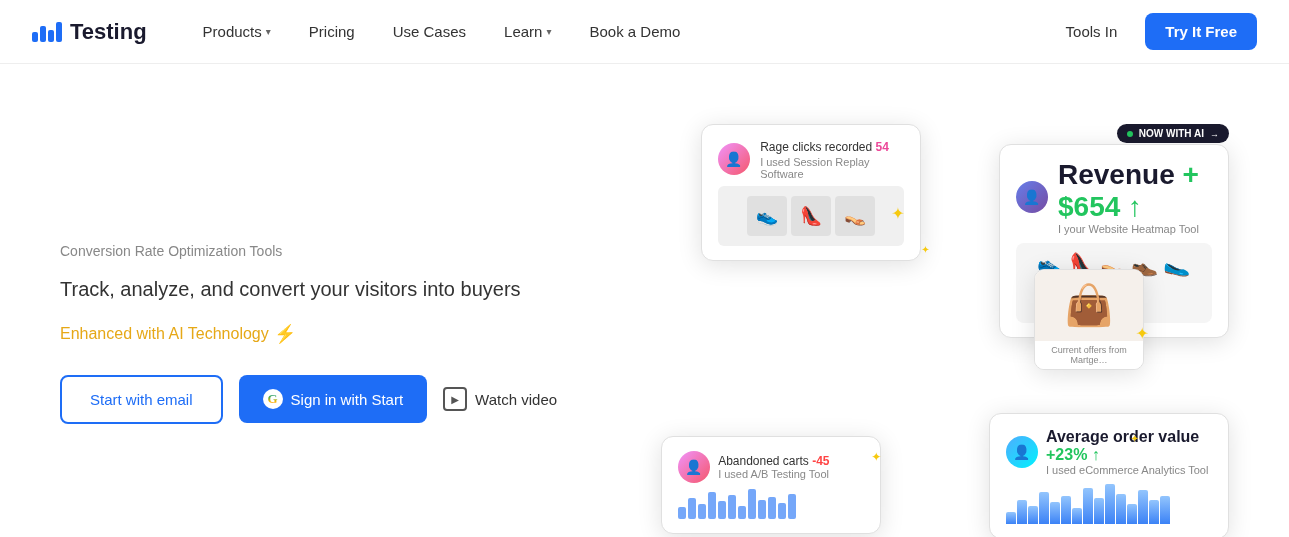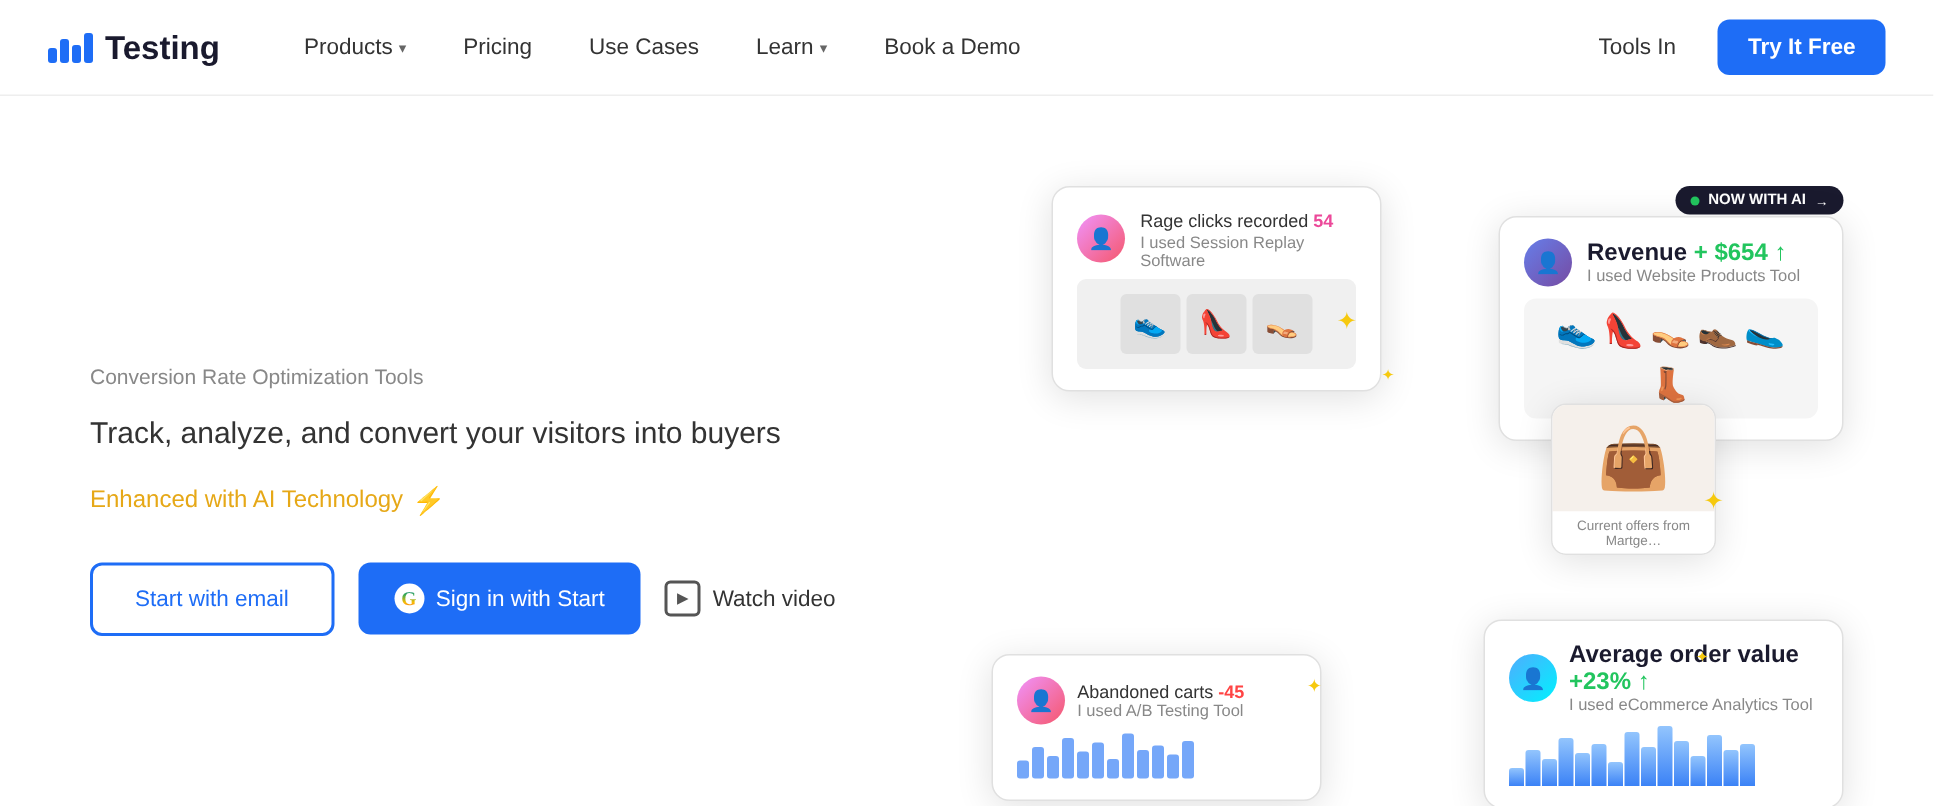--- a/index.html
+++ b/index.html
@@ -104,21 +104,21 @@
     }
     .rage-text { font-size: 12px; color: #333; line-height: 1.4; }
     .rage-number { color: #ec4899; font-weight: 700; }
     .rage-sub { font-size: 11px; color: #888; }
 
     
     .card-revenue {
       right: 0; top: 20px; width: 230px; padding: 14px 16px; border: 1px solid #e0e0e0;
     }
     .card-revenue-top { display: flex; align-items: center; gap: 10px; margin-bottom: 4px; }
-    .revenue-num { font-size: 16px; font-weight: 700; color: #1a1a2e; }
+    .revenue-num { font-size: 28px; font-weight: 700; color: #1a1a2e; }
     .revenue-plus { color: #22c55e; font-weight: 700; }
     .revenue-arrow { color: #22c55e; }
     .revenue-sub { font-size: 11px; color: #888; }
 
     
     .card-abandoned {
       left: 40px; bottom: 10px; width: 220px; padding: 14px 16px; border: 1px solid #e0e0e0;
     }
     .card-abandoned-top { display: flex; align-items: center; gap: 8px; margin-bottom: 6px; }
     .abandoned-text { font-size: 12px; color: #333; }
@@ -254,21 +254,21 @@
 
     <div class="dash-card card-revenue">
       <div class="card-revenue-top">
         <div class="avatar" style="background: linear-gradient(135deg, #667eea, #764ba2);">👤</div>
         <div>
           <div class="revenue-num">
             <span>Revenue</span>
             <span class="revenue-plus">+ $654</span>
             <span class="revenue-arrow">↑</span>
           </div>
-          <div class="revenue-sub">I used Website Products Tool</div>
+          <div class="revenue-sub">I your Website Heatmap Tool</div>
         </div>
       </div>
       <div style="background:#f5f5f5; border-radius:8px; height:80px; margin-top:8px; display:flex; align-items:center; justify-content:center; gap:4px; flex-wrap:wrap; padding:6px;">
         <span style="font-size:22px;">👟</span>
         <span style="font-size:22px;">👠</span>
         <span style="font-size:22px;">👡</span>
         <span style="font-size:22px;">👞</span>
         <span style="font-size:22px;">🥿</span>
         <span style="font-size:22px;">👢</span>
       </div>

